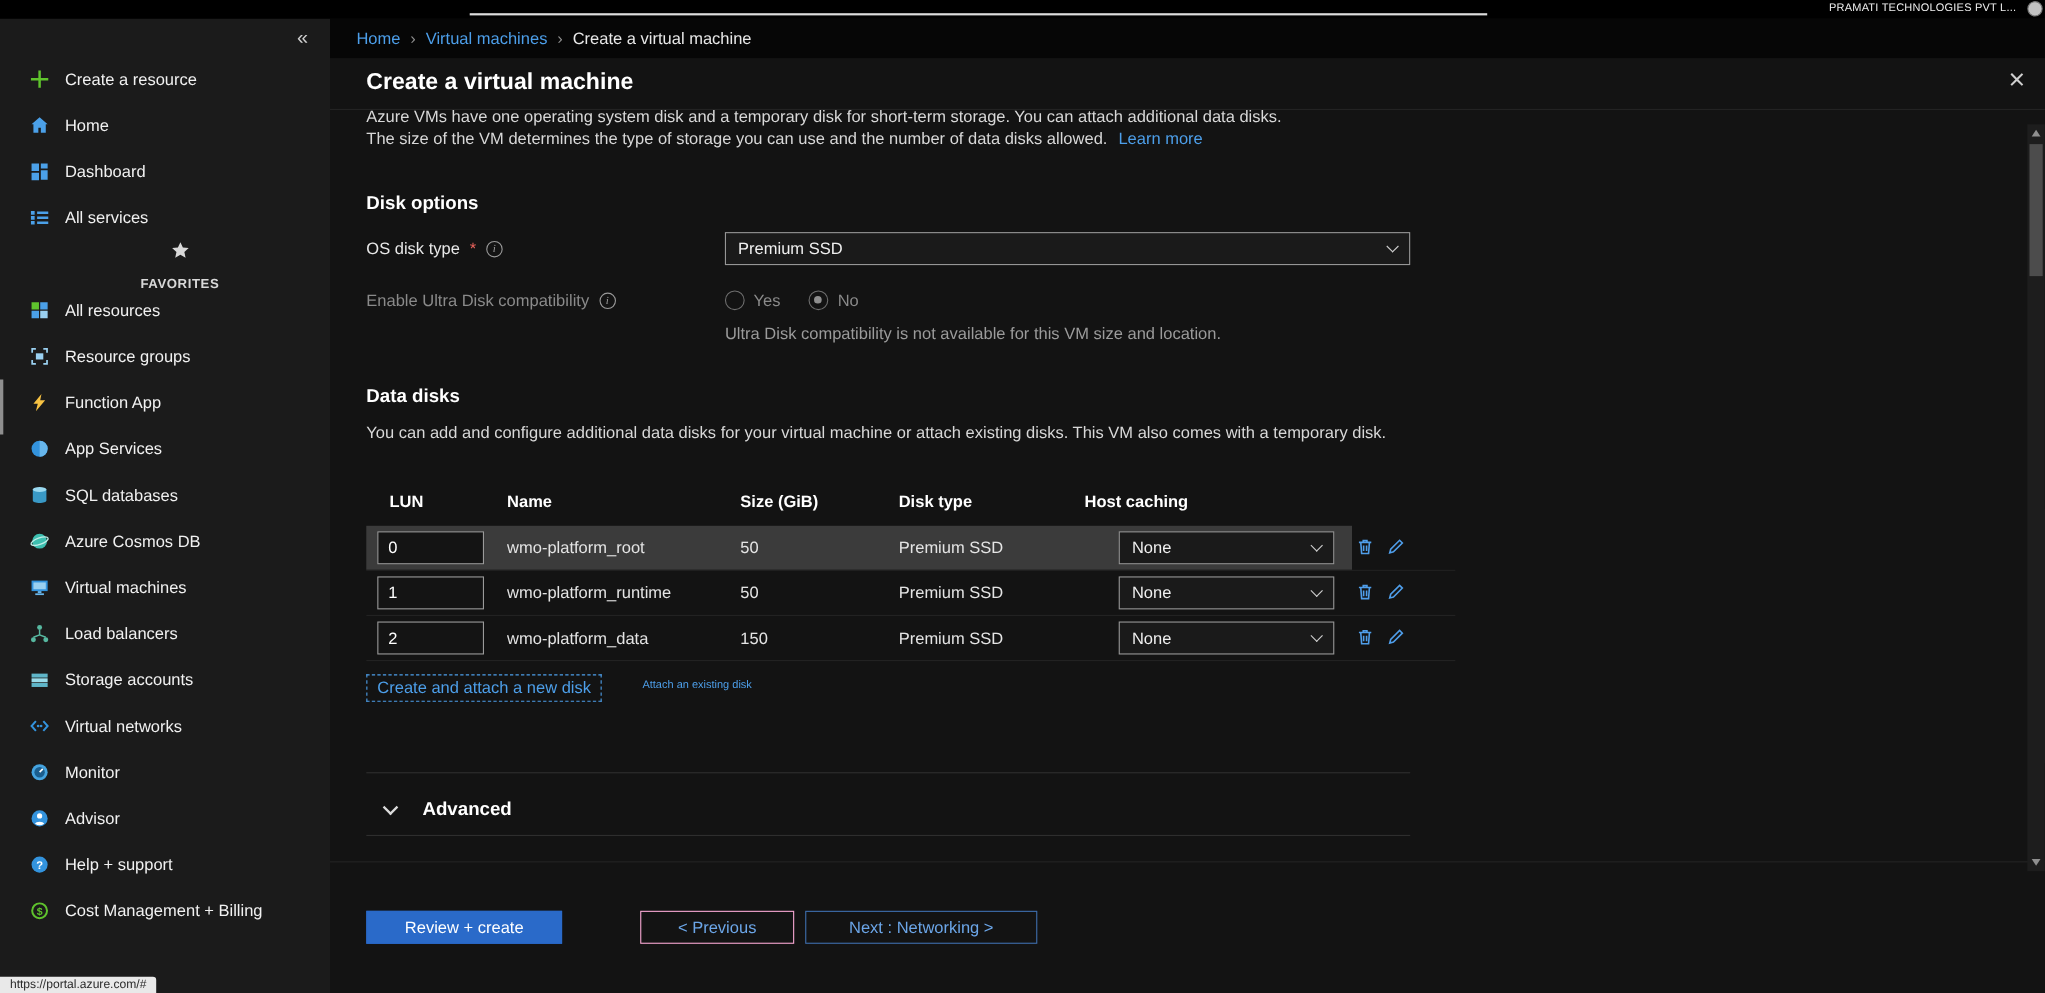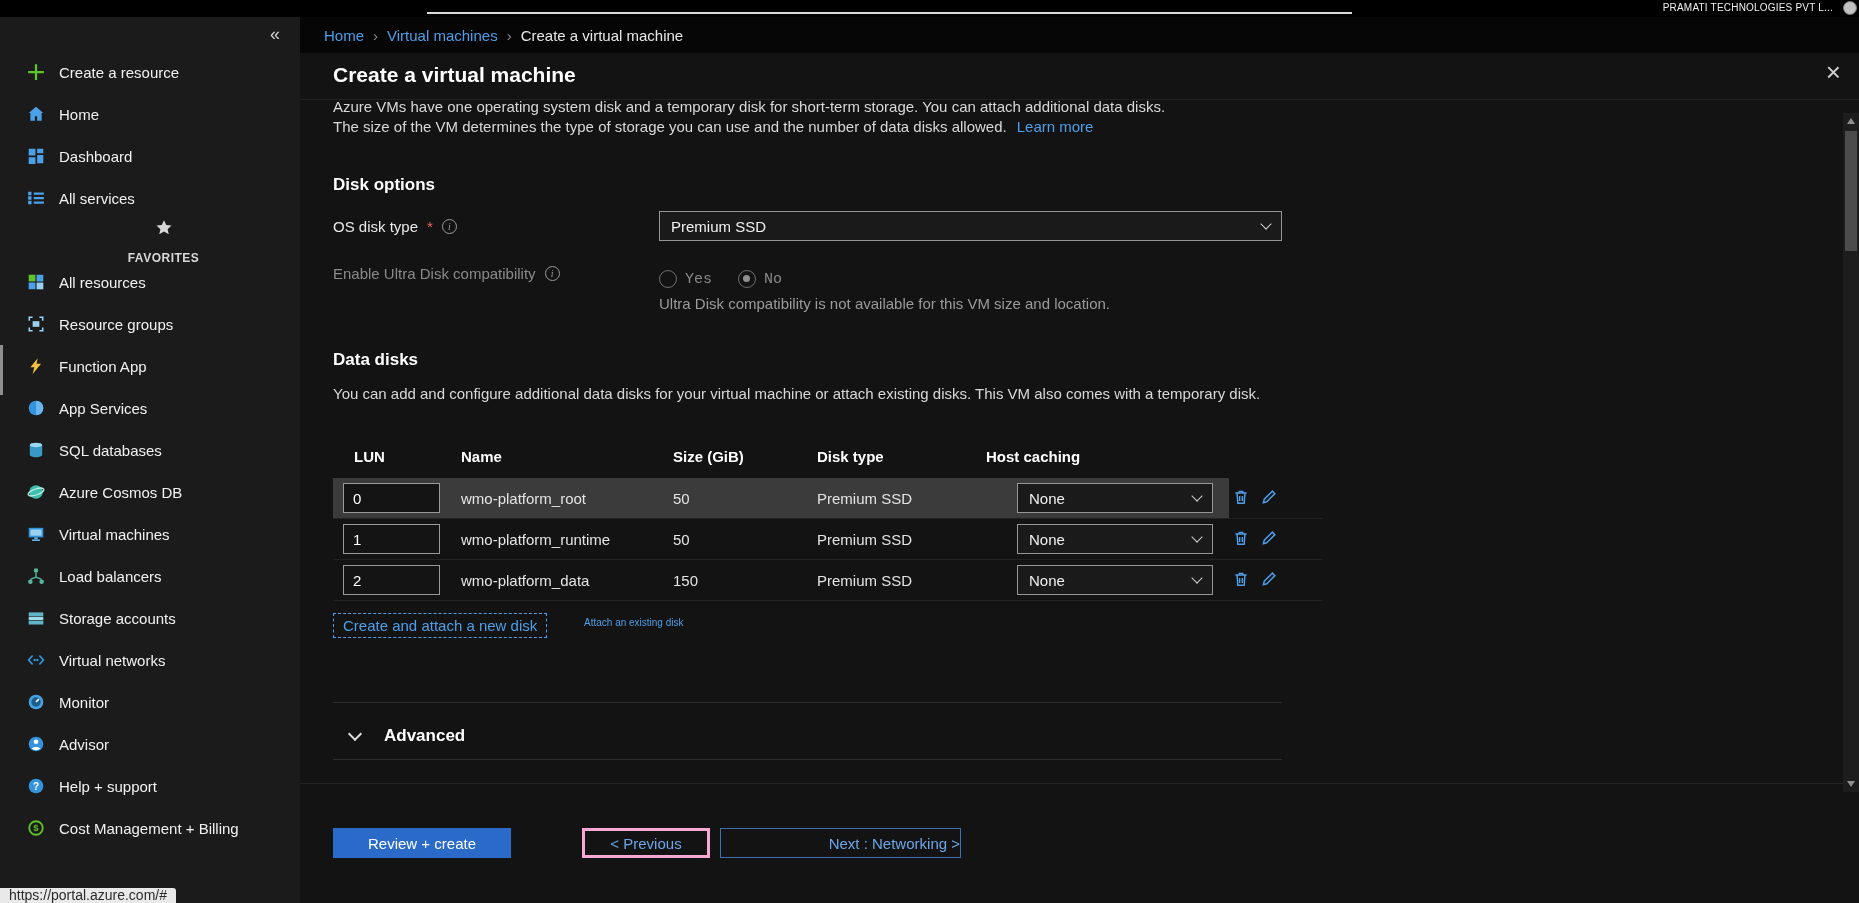--- a/index.html
+++ b/index.html
@@ -47,21 +47,21 @@
   #os-label { top:158px; }
   #ultra-label { top:205px; color:#8a8a8a; }
   .req { color:#e3605a; }
   .info { width:15px; height:15px; border:1px solid #9a9a9a; border-radius:50%; color:#9a9a9a; font-size:10px; display:inline-flex; align-items:center; justify-content:center; font-family:"Liberation Serif", serif; font-style:italic; }
   .info::before { content:"i"; }
 
   .dd { display:flex; align-items:center; justify-content:space-between; height:30px; border:1px solid #969696; background:#1a1a1a; padding:0 11px; font-size:15px; color:#f0f0f0; cursor:pointer; }
   #os-dd { position:absolute; left:359px; top:158px; width:623px; }
   .chev { width:8px; height:8px; border-right:1.6px solid #cfcfcf; border-bottom:1.6px solid #cfcfcf; transform:rotate(45deg); margin-top:-4px; flex:0 0 8px; }
 
-  .radio-group { position:absolute; left:359px; top:205px; height:30px; display:flex; align-items:flex-end; gap:26px;font-family:Liberation Mono, monospace; }
+  .radio-group { position:absolute; left:359px; top:205px; height:30px; display:flex; align-items:center; gap:26px; }
   .radio-opt { display:flex; align-items:center; gap:8px; color:#8a8a8a; font-size:15px; }
   .radio { width:18px; height:18px; border:1.5px solid #6e6e6e; border-radius:50%; position:relative; background:transparent; }
   .radio.checked::after { content:""; position:absolute; left:4px; top:4px; width:7px; height:7px; border-radius:50%; background:#8f8f8f; }
 
   .note { position:absolute; left:359px; top:242px; font-size:15px; color:#9b9b9b; }
   .desc { position:absolute; left:33px; top:331px; width:950px; font-size:15px; line-height:20px; color:#d8d8d8; }
 
   
   #table { position:absolute; left:33px; top:386px; width:990px; }
   .thead { position:relative; height:39px; font-weight:700; font-size:15px; color:#fff; }
@@ -84,32 +84,32 @@
   .divider { position:absolute; left:33px; width:949px; height:1px; background:#2e2e2e; }
   #div1 { top:649px; } #div2 { top:706px; }
   #advanced { position:absolute; left:33px; top:660px; width:949px; height:46px; display:flex; align-items:center; gap:24px; padding-left:17px; cursor:pointer; }
   .chev-lg { width:10px; height:10px; border-right:2px solid #dcdcdc; border-bottom:2px solid #dcdcdc; transform:rotate(45deg); margin-top:-5px; }
   #advanced .label { font-size:17px; font-weight:700; color:#fff; }
 
   #footer-divider { position:absolute; left:0; top:730px; width:1559px; height:1px; background:#242424; }
   .footer-btns { position:absolute; left:33px; top:775px; display:flex; align-items:center; }
   .btn { height:30px; font-size:15px; cursor:pointer; font-family:inherit; }
   #btn-review { width:178px; background:#2a6ac9; border:1px solid #2a6ac9; color:#fff; }
-  #btn-prev { margin-left:71px; width:128px; background:transparent; border:3px solid #f9a8d4; color:#6ca6e8; }
-  #btn-next { margin-left:10px; width:241px; background:transparent; border:1px solid #3f6fae; color:#6ca6e8;text-align:right; }
+  #btn-prev { margin-left:71px; width:140px; background:transparent; border:1px solid #f9a8d4; color:#6ca6e8; }
+  #btn-next { margin-left:10px; width:211px; background:transparent; border:1px solid #3f6fae; color:#6ca6e8; }
 
   
   #scrollbar { position:absolute; left:1843px; top:113px; width:16px; height:679px; background:#1d1d1d; z-index:7; }
   .sb-arrow { position:absolute; left:0; width:16px; height:16px; display:flex; align-items:center; justify-content:center; cursor:pointer; }
   #sb-up { top:0; } #sb-down { bottom:0; }
   .tri-up { width:0; height:0; border-left:4px solid transparent; border-right:4px solid transparent; border-bottom:6px solid #8f8f8f; }
   .tri-down { width:0; height:0; border-left:4px solid transparent; border-right:4px solid transparent; border-top:6px solid #8f8f8f; }
   #sb-thumb { position:absolute; left:2px; top:18px; width:12px; height:120px; background:#4c4c4c; cursor:pointer; }
 
-  #status-url { position:absolute; left:0; top:888px; height:15px; background:#e9e9e9; color:#2b2b2b; font-size:14px; line-height:15px; padding:0 9px; z-index:9; border-top-right-radius:3px; white-space:nowrap; }
+  #status-url { position:absolute; left:0; top:888px; height:15px; background:#e9e9e9; color:#2b2b2b; font-size:11px; line-height:15px; padding:0 9px; z-index:9; border-top-right-radius:3px; white-space:nowrap; }
 </style>
 </head>
 <body>
 
 <div id="topbar">
   <div class="search-underline"></div>
   <div class="tenant">PRAMATI TECHNOLOGIES PVT L...</div>
   <div class="avatar"></div>
 </div>
 

